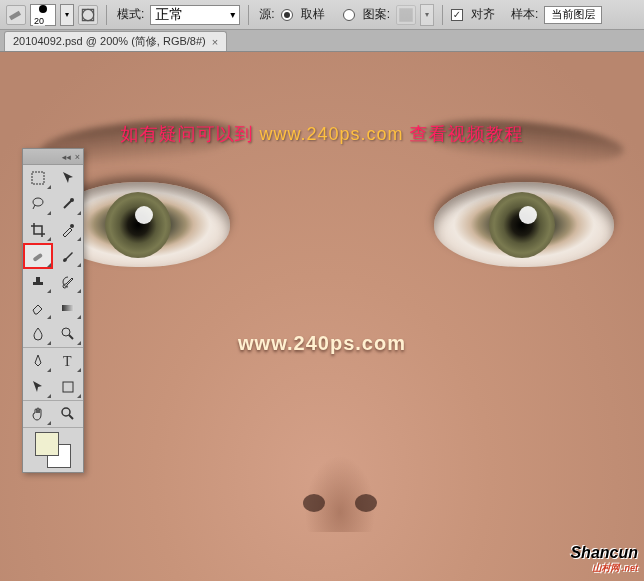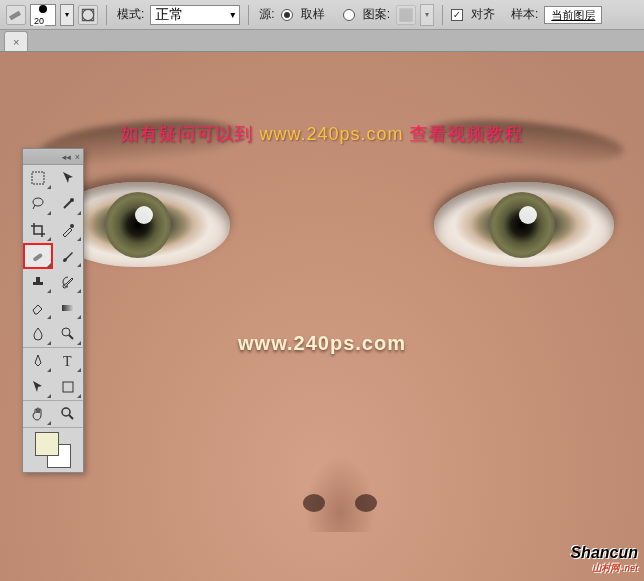--- a/index.html
+++ b/index.html
@@ -11,21 +11,21 @@
   .brush-dot { width: 8px; height: 8px; background: #000; border-radius: 50%; }
   .brush-size { font-size: 9px; position: absolute; bottom: -1px; left: 2px; color: #000; background: rgba(255,255,255,0.8); padding: 0 1px; }
   .opt-dd { width: 14px; height: 22px; background: #e8e8e8; border: 1px solid #888; display: flex; align-items: center; justify-content: center; font-size: 8px; }
   .opt-label { font-size: 12px; color: #222; margin: 4px 2px; }
   .opt-select { width: 90px; height: 20px; background: #fff; border: 1px solid #888; font-size: 14px; padding: 0 4px; display: flex; align-items: center; justify-content: space-between; }
   .opt-select::after { content: "▾"; font-size: 10px; }
   .radio { width: 12px; height: 12px; border: 1px solid #555; border-radius: 50%; display: inline-flex; align-items: center; justify-content: center; background: #fff; vertical-align: middle; margin-right: 2px; }
   .radio.checked::after { content: ""; width: 6px; height: 6px; background: #333; border-radius: 50%; }
   .checkbox { width: 12px; height: 12px; border: 1px solid #555; background: #fff; display: inline-flex; align-items: center; justify-content: center; font-size: 10px; color: #333; vertical-align: middle; margin-right: 2px; }
   .checkbox.checked::after { content: "✓"; }
-  .sample-box { background: #fff; border: 1px solid #888; height: 18px; padding: 0 6px; display: flex; align-items: flex-end; font-size: 11px; text-decoration: underline; }
+  .sample-box { background: #fff; border: 1px solid #888; height: 18px; padding: 0 6px; display: flex; align-items: flex-start; font-size: 11px; }
   .sep { width: 1px; height: 20px; background: #999; margin: 0 4px; }
   
   .tab-bar { height: 22px; background: #b5b5b5; border-bottom: 1px solid #888; display: flex; align-items: flex-end; padding: 0 4px; }
   .tab { height: 20px; background: #e8e8e8; border: 1px solid #999; border-bottom: none; border-radius: 3px 3px 0 0; padding: 2px 8px; font-size: 11px; color: #333; display: flex; align-items: center; gap: 6px; }
   .tab-close { font-size: 11px; color: #666; cursor: pointer; }
   
   .canvas-area { position: absolute; top: 52px; left: 0; right: 0; bottom: 0; background: #c89078; overflow: hidden; }
   
   
   .face { position: absolute; inset: 0; background: radial-gradient(ellipse 420px 500px at 50% 80%, #d4a088 0%, #c8947a 40%, #b8866e 100%); }
@@ -106,20 +106,21 @@
   <span class="opt-label">对齐</span>
   <span style="width:4px"></span>
   <span class="opt-label">样本:</span>
   <div class="sample-box">
       <span>当前图层</span>
     </div>
 </div>
 
 <div class="tab-bar">
   <div class="tab">
+    <span>20104092.psd @ 200% (简修, RGB/8#)</span>
     <span class="tab-close">×</span>
   </div>
 </div>
 
 <div class="canvas-area">
   <div class="face">
     <div class="brow left"></div>
     <div class="brow right"></div>
     <div class="eye left">
         <div class="iris">

